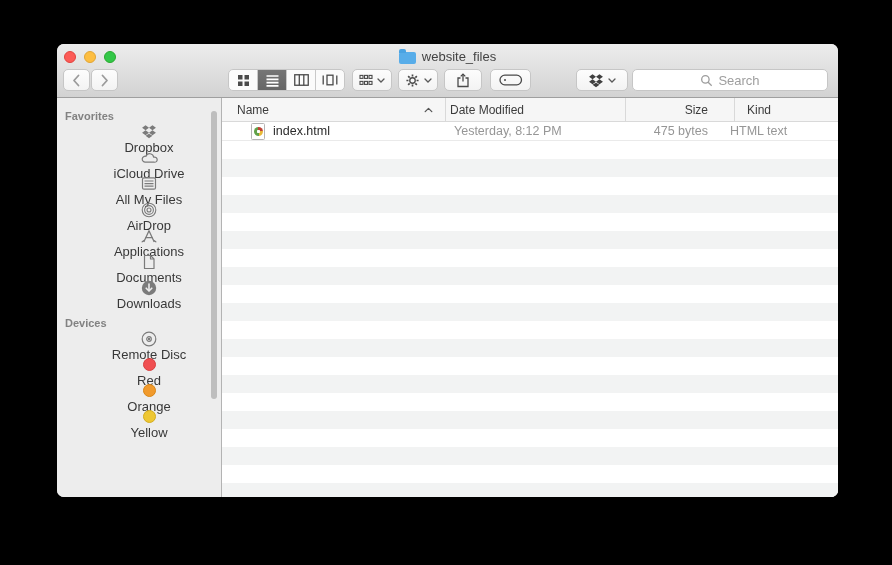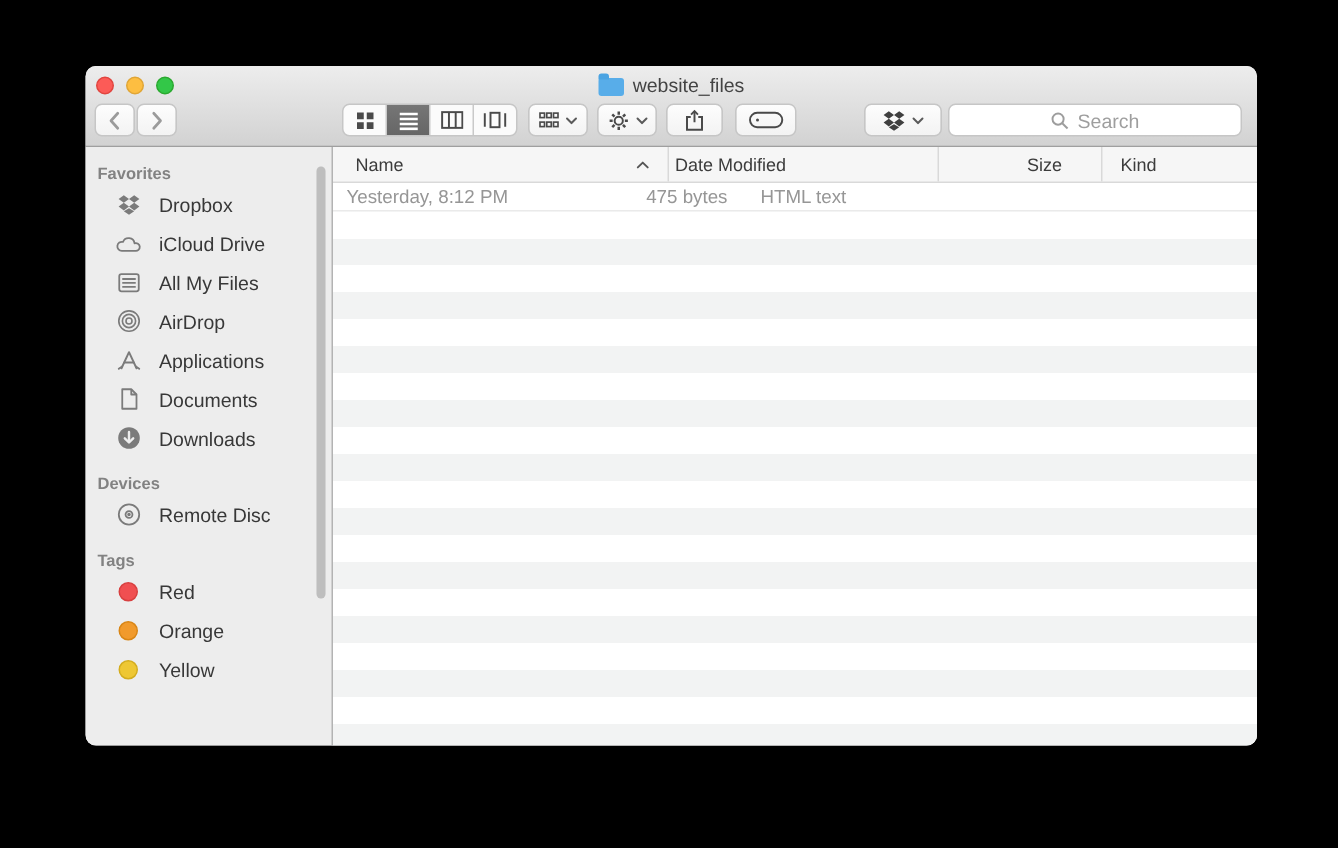--- a/index.html
+++ b/index.html
@@ -49,21 +49,21 @@
     color:#9e9e9e;font-size:13px;
   }
   
   .wbody{display:flex;height:399px;}
   .sidebar{
     width:165px;box-sizing:border-box;background:#ededed;border-right:1px solid #b3b3b3;
     padding-top:11px;position:relative;flex:none;
   }
   .side-label{font-size:11px;font-weight:bold;color:#828282;padding-left:8px;height:14px;line-height:14px;}
   .side-items{margin-bottom:0;}
-  .side-item{height:26px;display:flex;align-items:center;padding-left:20px;gap:12px;font-size:13px;color:#383838;cursor:default;}
+  .side-item{height:26px;display:flex;align-items:center;padding-left:20px;gap:0;font-size:13px;color:#383838;cursor:default;flex-direction:column;}
   .side-item .ic{width:17px;height:17px;display:flex;align-items:center;justify-content:center;flex:none;}
   .gap1{margin-top:11px;}
   .dot{width:13px;height:13px;border-radius:50%;box-sizing:border-box;}
   .dot.red{background:#f04f51;border:1px solid #d84040;}
   .dot.orange{background:#f19a2c;border:1px solid #d98616;}
   .dot.yellow{background:#eec733;border:1px solid #d4ad1e;}
   .side-scrollbar{position:absolute;top:13px;right:4px;width:6px;height:288px;border-radius:3px;background:#9f9f9f;opacity:.6;}
   
   .main{flex:1;display:flex;flex-direction:column;background:#fff;min-width:0;}
   .list-header{
@@ -363,21 +363,20 @@
                   <circle cx="8" cy="8" r="6.8"></circle>
                   <circle cx="8" cy="8" r="2.3"></circle>
                   <circle cx="8" cy="8" r="0.6"></circle>
                 </g>
               </svg>
           </span>
           <span>Remote Disc</span>
         </div>
       </div>
 
-      <div class="side-label gap1">Tags</div>
       <div class="side-items">
         <div class="side-item">
           <span class="ic">
               <span class="dot red"></span>
             </span>
           <span>Red</span>
         </div>
         <div class="side-item">
           <span class="ic">
               <span class="dot orange"></span>
@@ -410,20 +409,26 @@
         </div>
         <div class="hcell hc-size">
           <span>Size</span>
         </div>
         <div class="hcell hc-kind">
           <span>Kind</span>
         </div>
       </div>
 
       <div class="file-row">
+        <div class="rc rc-name">
+          <span class="html-icon">
+              <span class="html-ball"></span>
+            </span>
+          <span>index.html</span>
+        </div>
         <div class="rc rc-date">Yesterday, 8:12 PM</div>
         <div class="rc rc-size">475 bytes</div>
         <div class="rc rc-kind">HTML text</div>
       </div>
 
       <div class="stripes"></div>
     </main>
   </div>
 </div>
 

